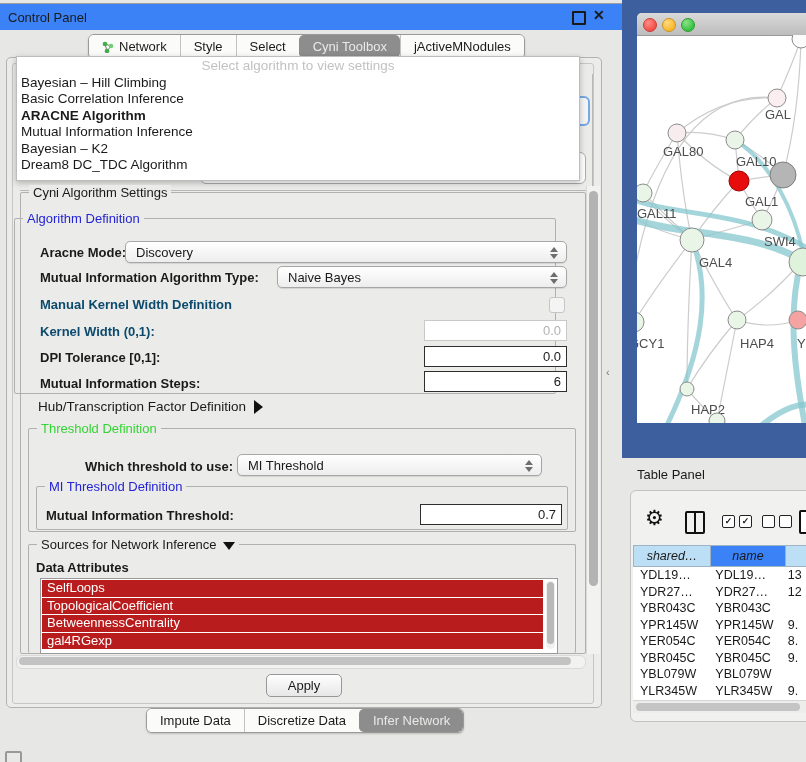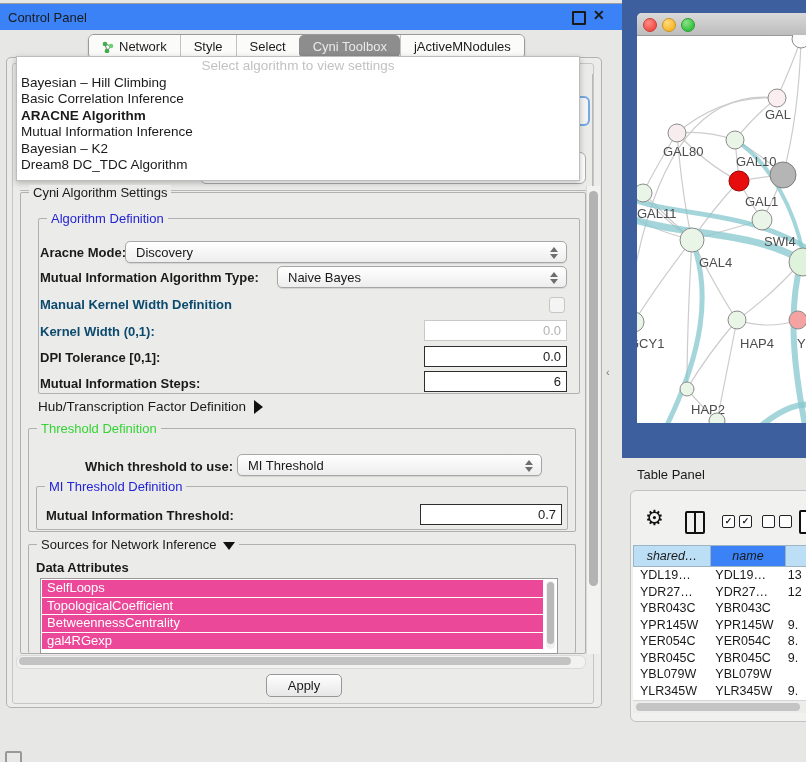--- a/index.html
+++ b/index.html
@@ -61,21 +61,21 @@
   .field.dis{border:1px solid #c9c9c9;color:#b2b2b2;}
 
   .checkbox{position:absolute;width:14px;height:14px;border:1px solid #c6c6c6;border-radius:3px;background:#f4f4f4;}
 
   .tri-right{display:inline-block;width:0;height:0;border-top:7px solid transparent;
     border-bottom:7px solid transparent;border-left:9px solid #111;vertical-align:middle;margin-left:8px;}
   .tri-down{display:inline-block;width:0;height:0;border-left:7px solid transparent;
     border-right:7px solid transparent;border-top:9px solid #111;vertical-align:middle;margin-left:6px;}
 
   .attr-list{left:40px;top:578px;width:516px;height:74px;background:#fff;border:1px solid #999;overflow:hidden;}
-  .attr-item{height:16.5px;font-size:13px;color:#fff;background:#ec4899;padding-left:5px;
+  .attr-item{height:16.5px;font-size:13px;color:#fff;background:#b91c1c;padding-left:5px;
     margin:1px 14px 0 1px;white-space:nowrap;}
   .alist-sb{position:absolute;right:2px;top:2px;width:9px;height:68px;background:#f0f0f0;border-radius:5px;}
   .alist-sb .thumb{position:absolute;left:1px;top:1px;width:7px;height:62px;background:#b9b9b9;border-radius:4px;}
 
   .vscroll{left:586px;top:186px;width:13px;height:468px;background:#f2f2f0;border-left:1px solid #d9d9d9;}
   .vscroll .thumb{position:absolute;left:2px;top:5px;width:9px;height:395px;background:#b3b3b3;border-radius:5px;}
   .hscroll{left:16px;top:655px;width:568px;height:12px;background:#f2f2f0;border:1px solid #dadada;border-radius:6px;}
   .hscroll .thumb{position:absolute;left:2px;top:1px;width:552px;height:8px;background:#c3c3c3;border-radius:4px;}
 
   .apply-btn{left:266px;top:674px;width:74px;height:21px;background:linear-gradient(#fefefe,#e7e7e7);
@@ -177,21 +177,21 @@
         <div class="pitem">Mutual Information Inference</div>
         <div class="pitem">Bayesian – K2</div>
         <div class="pitem">Dream8 DC_TDC Algorithm</div>
       </div>
   </div>
 
   <div class="abs gbox" style="left:20px;top:192px;width:564px;height:460px;">
     <span class="glab">Cyni Algorithm Settings</span>
   </div>
 
-  <div class="abs gbox" style="left:38px;top:218px;width:540px;height:174px;">
+  <div class="abs gbox" style="left:14px;top:218px;width:540px;height:174px;">
     <span class="glab blue">Algorithm Definition</span>
   </div>
 
   <span class="lab" style="left:40px;top:245px;">Aracne Mode:</span>
   <div class="combo" style="left:125px;top:241px;width:442px;">
     <span>Discovery</span>
     <span class="spin"></span>
   </div>
 
   <span class="lab" style="left:40px;top:270px;">Mutual Information Algorithm Type:</span>
@@ -258,20 +258,31 @@
 
   <div class="abs vscroll">
       <div class="thumb"></div>
     </div>
   <div class="abs hscroll">
       <div class="thumb"></div>
     </div>
 
   <div class="abs apply-btn">Apply</div>
 
+  <div class="abs tabgroup" id="bottom-tabs" style="left:146px;top:708px;">
+      <div class="tab">
+        <span>Impute Data</span>
+      </div>
+      <div class="tab">
+        <span>Discretize Data</span>
+      </div>
+      <div class="tab sel">
+        <span>Infer Network</span>
+      </div>
+    </div>
 
   <div class="abs splitter">‹</div>
 
   <div class="abs net-bg"></div>
   <div class="abs net-win">
     <div class="net-title">
       <span class="tl r"></span>
       <span class="tl y"></span>
       <span class="tl g"></span>
     </div>

